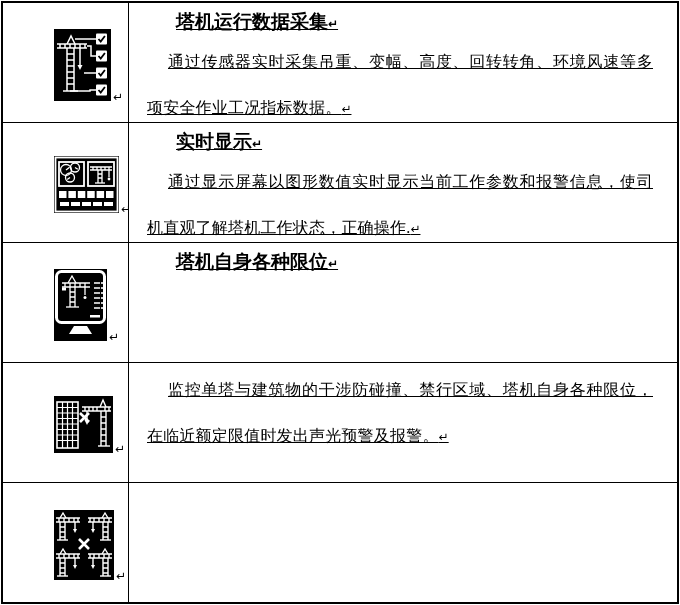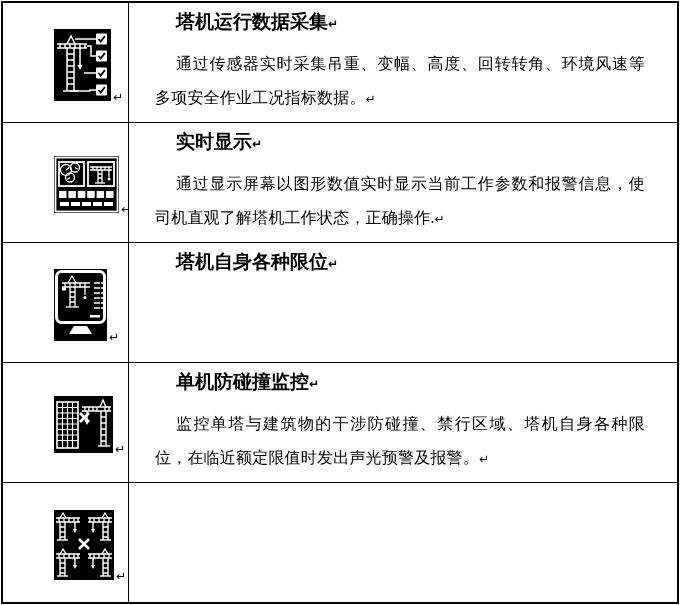--- a/index.html
+++ b/index.html
@@ -37,34 +37,35 @@
   .icon-mark{
     position:absolute;right:-12px;bottom:-2px;
     font-family:"DejaVu Sans",sans-serif;
     font-size:12px;line-height:12px;color:#000;
   }
   .text-cell{
     box-sizing:border-box;
     flex:1 1 auto;
     padding:4px 24px 0 18px;
     overflow:hidden;
+    text-decoration:underline;
   }
   .row-title{
     font-size:19px;font-weight:bold;
     line-height:30px;
     text-indent:29px;
     white-space:nowrap;
   }
   .row-body{
     font-size:16px;
     letter-spacing:0.2px;
-    line-height:34px;
+    line-height:46px;
     text-indent:21px;
     text-align:justify;
-    margin:8px;
+    margin:0;
   }
   .para-mark{
     font-family:"DejaVu Sans",sans-serif;
     font-size:12px;
     letter-spacing:0;
   }
   svg{display:block;}
 </style>
 </head>
 <body>
@@ -216,21 +217,20 @@
               <path d="M44 50 H56"></path>
               <path d="M33 15 V24"></path>
             </g>
             <polygon points="30.5,24 35.5,24 33,29" fill="#fff"></polygon>
           </svg>
         </div>
         <span class="icon-mark">↵</span>
       </div>
     </div>
     <div class="text-cell">
-      <div class="row-title"><span>单机防碰撞监控</span><span class="para-mark">↵</span></div>
       <p class="row-body"><span>监控单塔与建筑物的干涉防碰撞、禁行区域、塔机自身各种限位，在临近额定限值时发出声光预警及报警。</span><span class="para-mark">↵</span></p>
     </div>
   </div>
 
   <div class="feature-row">
     <div class="icon-cell">
       <div class="icon-wrap">
         <div class="icon-box" style="width:60px;height:70px;">
           <svg width="60" height="70" viewBox="0 0 60 70">
             <defs>

